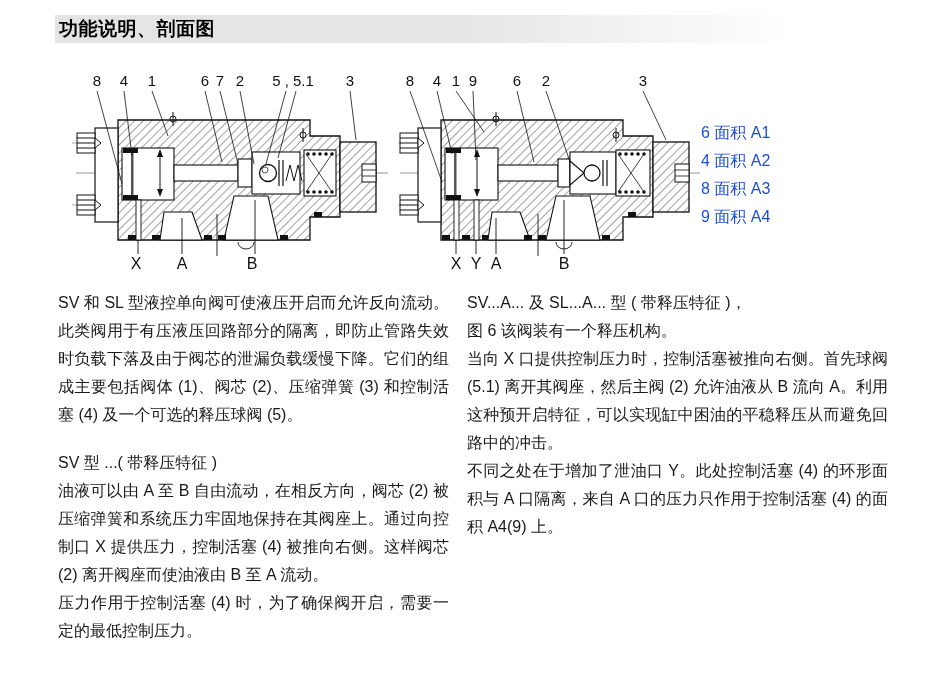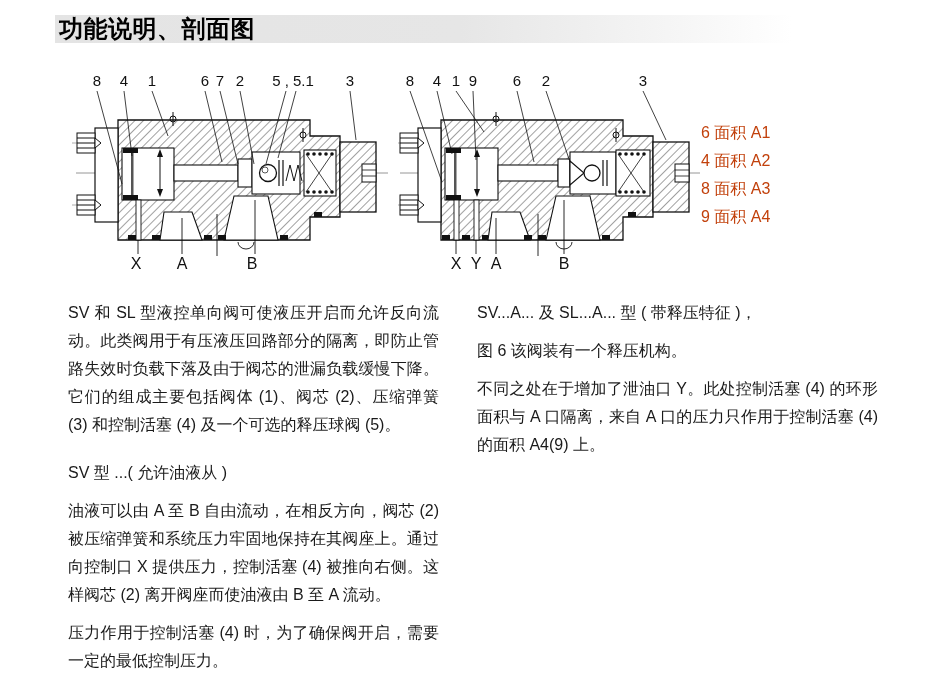--- a/index.html
+++ b/index.html
@@ -1,33 +1,33 @@
 <!DOCTYPE html>
 <html><head>
 <meta charset="utf-8">
 <style>
   html,body{margin:0;padding:0;background:#fff;}
   .page{position:relative;width:930px;height:683px;background:#fff;overflow:hidden;
         font-family:"Liberation Sans","DejaVu Sans",sans-serif;color:#1a1a1a;}
   .header-bar{position:absolute;left:55px;top:15px;width:737px;height:28px;
         background:linear-gradient(to right,#e4e4e4 0%,#e6e6e6 55%,#f6f6f6 85%,#fff 100%);
         display:flex;align-items:center;}
-  .header-bar h1{margin:0;padding:0 0 0 4px;font-size:24px;font-weight:700;color:#000;
+  .header-bar h1{margin:0;padding:0 0 0 4px;font-size:19px;font-weight:700;color:#000;
         letter-spacing:0.5px;}
   .fig{position:absolute;}
   #fig1{left:72px;top:64px;}
   #fig2{left:398px;top:64px;}
   svg text{font-family:"Liberation Sans","DejaVu Sans",sans-serif;fill:#111;}
   .part-lbl{font-size:15px;}
   .port-lbl{font-size:16px;}
-  .legend{position:absolute;left:701px;top:119px;font-size:16px;line-height:28px;color:#c2410c;}
+  .legend{position:absolute;left:701px;top:119px;font-size:16px;line-height:28px;color:#1d4ed8;}
   .col{position:absolute;top:289px;font-size:16px;line-height:28px;text-align:justify;}
   #leftcol{left:58px;width:391px;}
   #rightcol{left:467px;width:421px;}
-  .col p{margin:10px;}
+  .col p{margin:0;}
   .col .hd{font-weight:400;text-align:left;}
   .gap{margin-top:20px !important;}
 </style>
 </head>
 <body>
 
 <div class="page">
 
   <div class="header-bar">
     <h1>功能说明、剖面图</h1>
@@ -285,24 +285,25 @@
 
   <div class="legend">
     <div>6 面积 A1</div>
     <div>4 面积 A2</div>
     <div>8 面积 A3</div>
     <div>9 面积 A4</div>
   </div>
 
   <div class="col" id="leftcol">
     <p>SV 和 SL 型液控单向阀可使液压开启而允许反向流动。此类阀用于有压液压回路部分的隔离，即防止管路失效时负载下落及由于阀芯的泄漏负载缓慢下降。它们的组成主要包括阀体 (1)、阀芯 (2)、压缩弹簧 (3) 和控制活塞 (4) 及一个可选的释压球阀 (5)。</p>
-    <p class="hd gap">SV 型 ...( 允许油液从 )</p>
+    <p class="hd gap">SV 型 ...( 带释压特征 )</p>
     <p>油液可以由 A 至 B 自由流动，在相反方向，阀芯 (2) 被压缩弹簧和系统压力牢固地保持在其阀座上。通过向控制口 X 提供压力，控制活塞 (4) 被推向右侧。这样阀芯 (2) 离开阀座而使油液由 B 至 A 流动。</p>
     <p>压力作用于控制活塞 (4) 时，为了确保阀开启，需要一定的最低控制压力。</p>
   </div>
 
   <div class="col" id="rightcol">
     <p class="hd">SV...A... 及 SL...A... 型 ( 带释压特征 )，</p>
     <p class="hd">图 6 该阀装有一个释压机构。</p>
+    <p>当向 X 口提供控制压力时，控制活塞被推向右侧。首先球阀 (5.1) 离开其阀座，然后主阀 (2) 允许油液从 B 流向 A。利用这种预开启特征，可以实现缸中困油的平稳释压从而避免回路中的冲击。</p>
     <p>不同之处在于增加了泄油口 Y。此处控制活塞 (4) 的环形面积与 A 口隔离，来自 A 口的压力只作用于控制活塞 (4) 的面积 A4(9) 上。</p>
   </div>
 
 </div>
 
 </body></html>

